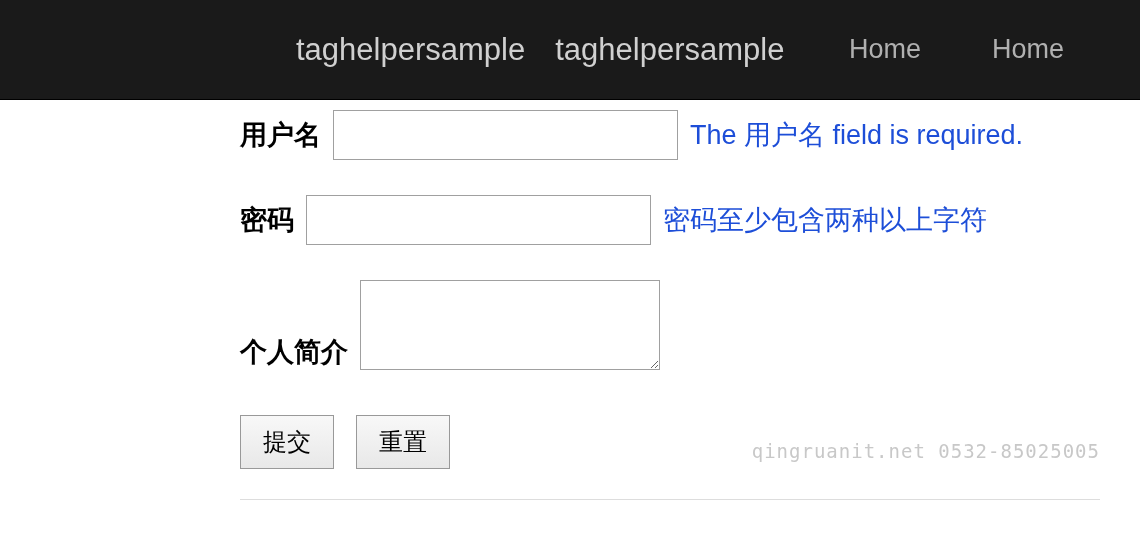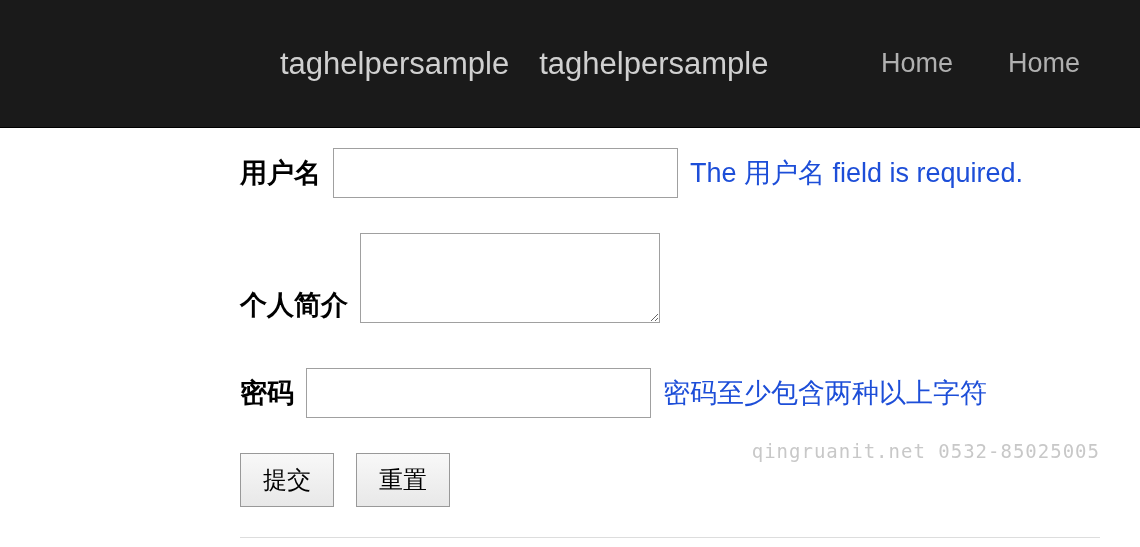--- a/index.html
+++ b/index.html
@@ -9,54 +9,54 @@
     }
     body {
       font-family: "Microsoft YaHei", Arial, sans-serif;
       background: #ffffff;
       width: 1140px;
       height: 547px;
       overflow: hidden;
     }
     .navbar {
       background: #1a1a1a;
-      height: 128px;
+      height: 100px;
       display: flex;
       align-items: center;
-      padding: 0 40px;
+      padding: 0 56px;
       border-bottom: 1px solid #000;
     }
     .navbar-content {
       margin-left: 240px;
       display: flex;
       align-items: center;
       gap: 30px;
       width: 100%;
     }
     .brand {
       color: #d0d0d0;
       font-size: 31px;
       font-weight: 300;
       cursor: pointer;
     }
     .nav-links {
       display: flex;
-      gap: 55px;
+      gap: 71px;
       margin-left: auto;
       margin-right: 20px;
     }
     .nav-link {
       color: #b0b0b0;
       font-size: 27px;
       cursor: pointer;
       font-weight: 300;
     }
     .container {
       margin-left: 240px;
-      padding-top: 20px;
+      padding-top: 10px;
     }
     .form-row {
       display: flex;
       align-items: center;
       margin-bottom: 35px;
     }
     .form-row.textarea-row {
       align-items: flex-end;
       margin-bottom: 45px;
     }
@@ -134,29 +134,29 @@
   </div>
 </div>
 
 <div class="container">
   <div class="form-row">
     <span class="label">用户名</span>
     <input type="text" value="" style="">
     <span class="validation-msg">The 用户名 field is required.</span>
   </div>
 
-  <div class="form-row textarea-row">
-    <span class="label bio-label">个人简介</span>
-    <textarea style=""></textarea>
-  </div>
-
   <div class="form-row">
     <span class="label">密码</span>
     <input type="text" value="" style="">
     <span class="validation-msg">密码至少包含两种以上字符</span>
+  </div>
+
+  <div class="form-row textarea-row">
+    <span class="label bio-label">个人简介</span>
+    <textarea style=""></textarea>
   </div>
 
   <div class="button-row">
     <button class="btn">提交</button>
     <button class="btn">重置</button>
   </div>
 
   <hr>
 </div>
 

